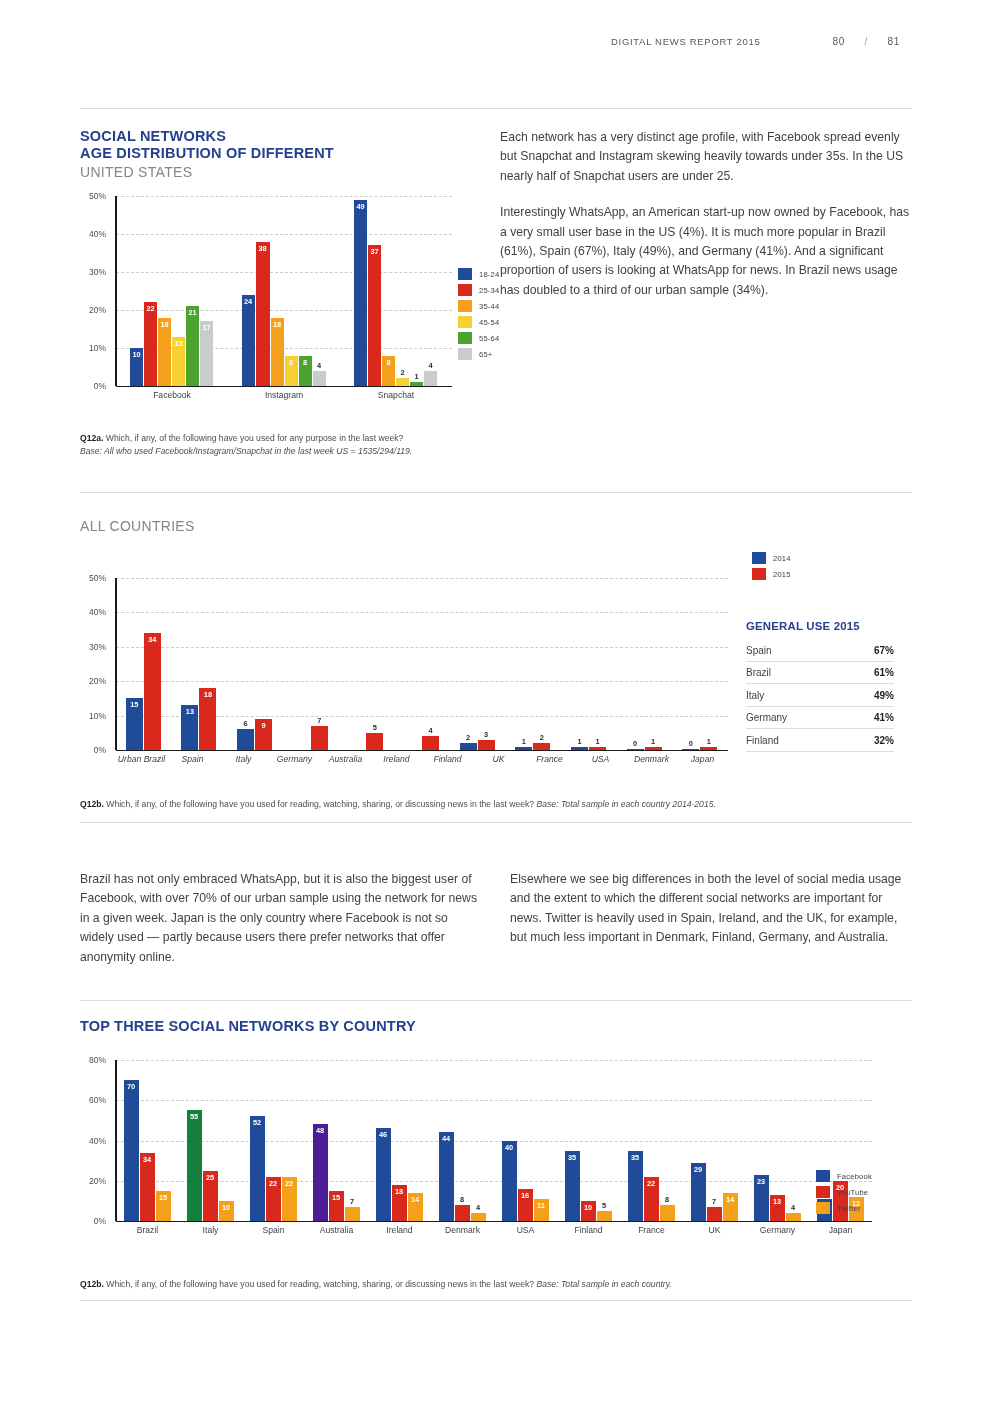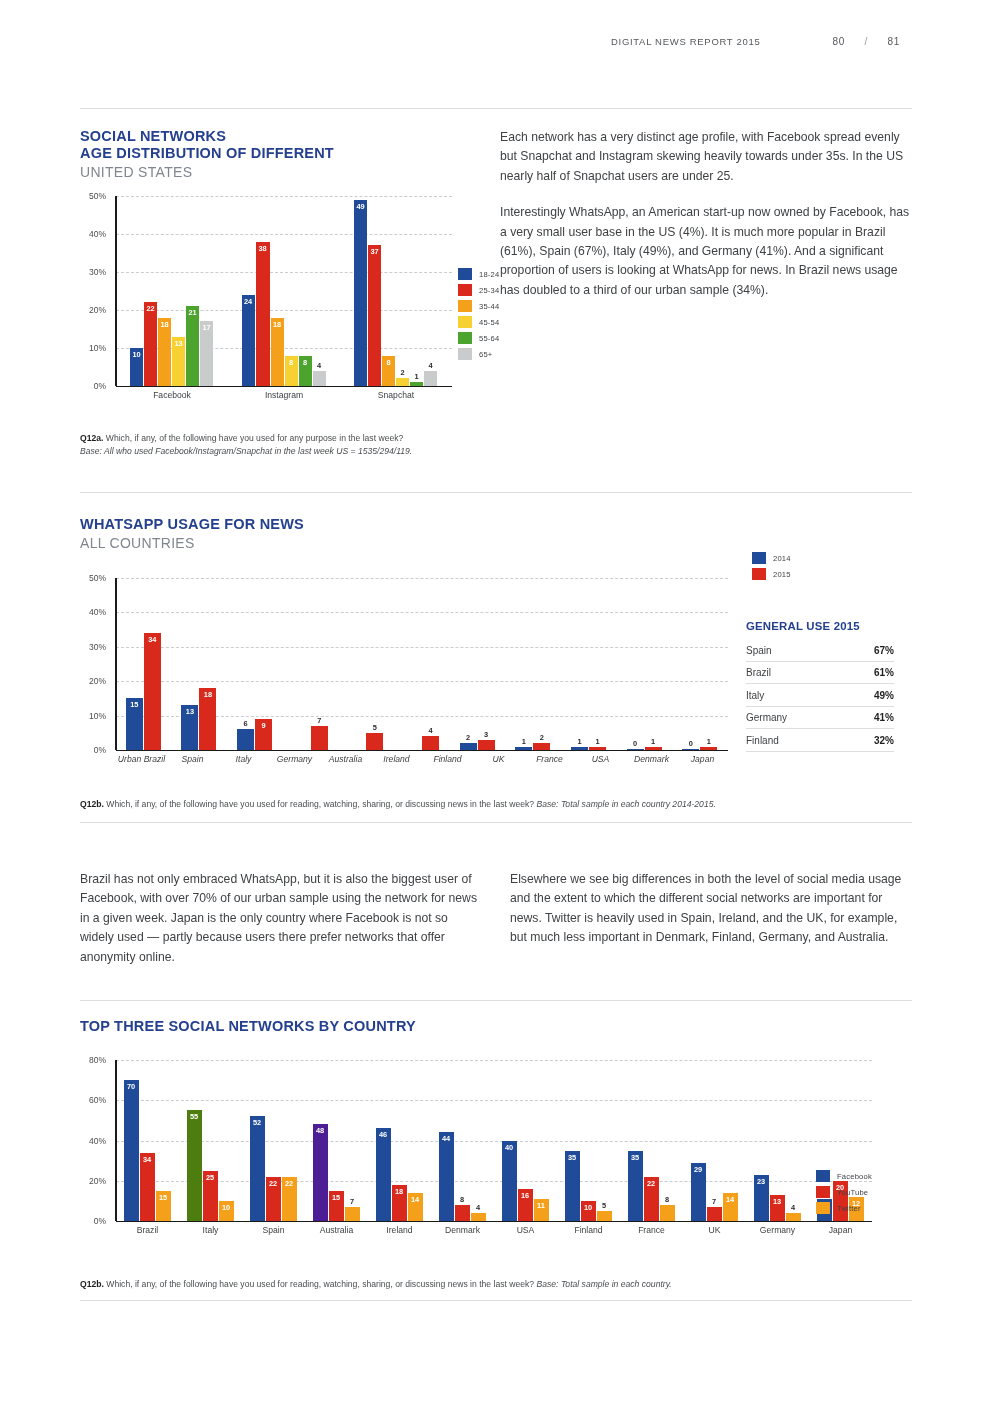--- a/index.html
+++ b/index.html
@@ -244,21 +244,20 @@
     <span>Which, if any, of the following have you used for any purpose in the last week?</span><br>
     <span class="base">Base: All who used Facebook/Instagram/Snapchat in the last week US = 1535/294/119.</span>
   </div>
 </div>
 
 <div class="content" style="top:492px;">
   <div class="rule"></div>
 </div>
 
 <div class="content" style="top:516px;">
-  <div class="sec-title">WHATSAPP USAGE FOR NEWS</div>
   <div class="sec-sub">ALL COUNTRIES</div>
 </div>
 
 <div class="chart" style="position:absolute; left:80px; top:578px; width:660px; height:200px;">
   <div class="plot" id="c2-plot" style="position:absolute; left:36px; top:0; width:612px; height:172px;">
     <div class="grid" id="c2-grid">
         <div class="gl" style="top: 137.6px;"></div>
         <div class="gl" style="top: 103.2px;"></div>
         <div class="gl" style="top: 68.8px;"></div>
         <div class="gl" style="top: 34.4px;"></div>
@@ -459,21 +458,21 @@
             <span class="vlab inside">70</span>
           </div>
           <div class="bar" style="width: 15px; height: 68.425px; background: rgb(216, 41, 28); margin-right: 1px;">
             <span class="vlab inside">34</span>
           </div>
           <div class="bar" style="width: 15px; height: 30.1875px; background: rgb(245, 160, 27); margin-right: 1px;">
             <span class="vlab inside">15</span>
           </div>
         </div>
         <div class="group">
-          <div class="bar" style="width: 15px; height: 110.688px; background: #4d7c0f; margin-right: 1px;">
+          <div class="bar" style="width: 15px; height: 110.688px; background: #15803d; margin-right: 1px;">
             <span class="vlab inside">55</span>
           </div>
           <div class="bar" style="width: 15px; height: 50.3125px; background: rgb(216, 41, 28); margin-right: 1px;">
             <span class="vlab inside">25</span>
           </div>
           <div class="bar" style="width: 15px; height: 20.125px; background: rgb(245, 160, 27); margin-right: 1px;">
             <span class="vlab inside">10</span>
           </div>
         </div>
         <div class="group">

